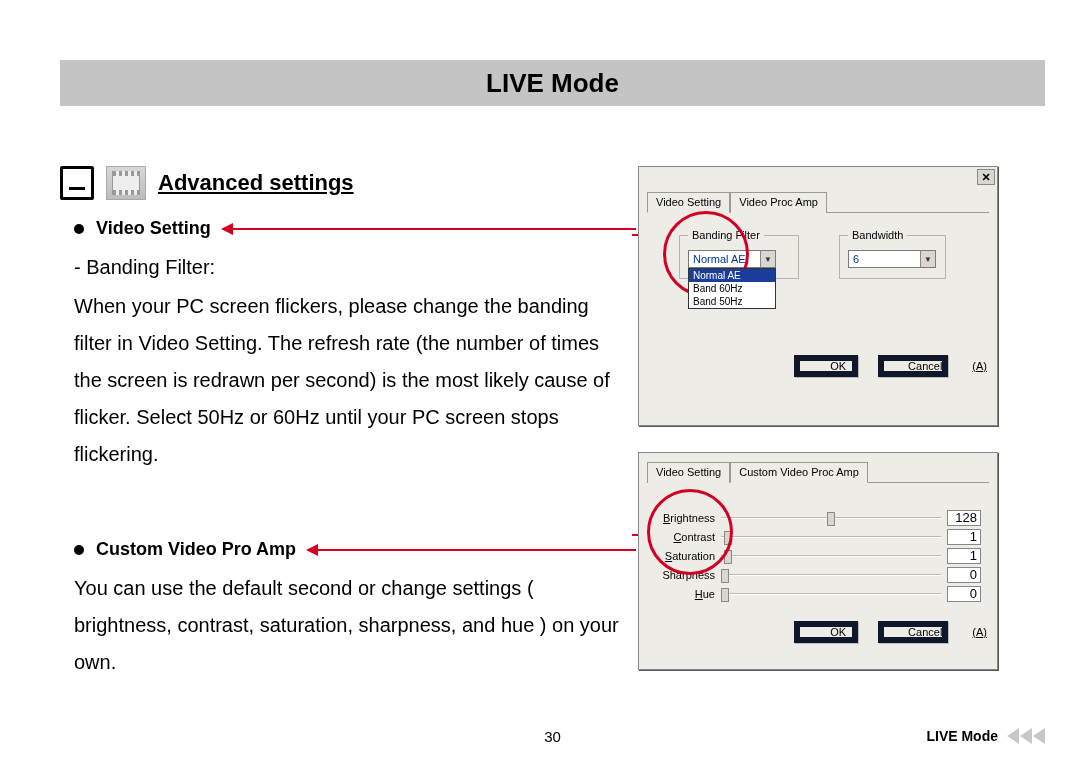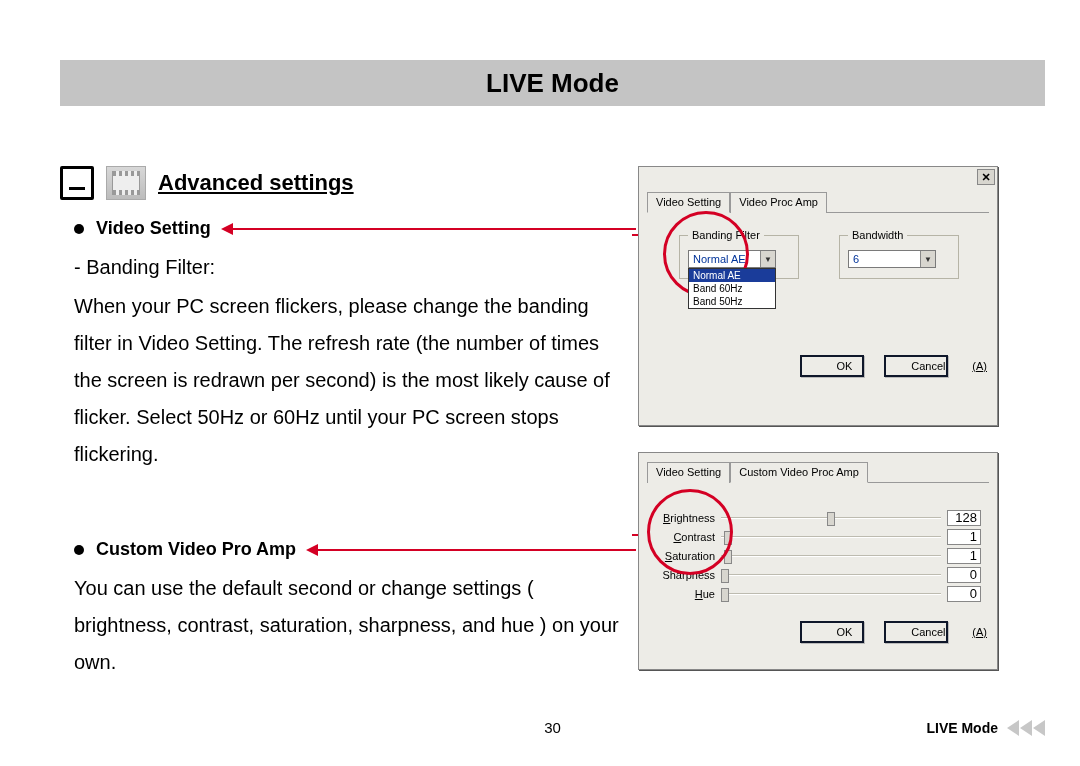--- a/index.html
+++ b/index.html
@@ -114,21 +114,21 @@
     display:flex;align-items:center;justify-content:center; font-size:8px;color:#333;
   }
   .dropdown-list{
     position:absolute; top:17px; left:-1px; width:calc(100% + 2px);
     border:1px solid #333; background:#fff; font-size:10px; z-index:2;
   }
   .dropdown-list div{ padding:1px 4px; color:#000;}
   .dropdown-list .sel{ background:#1a3c9a; color:#fff;}
   .btn-row{ display:flex; gap:20px; justify-content:flex-end; margin:6px 10px 8px; align-items:center;}
   .win-btn{
-    min-width:64px; height:22px; border:2px solid #0f172a; background:#edece7;
+    min-width:64px; height:22px; border:6px solid #0f172a; background:#edece7;
     font-size:11px; display:flex; align-items:center; justify-content:center;
     box-shadow:1px 1px 0 #bbb;
     padding-left:24px;
   }
   .link-a{ text-decoration:underline; font-size:11px; margin-left:4px;}
 
   .slider-row{ display:flex; align-items:center; gap:6px; margin:3px 0;}
   .slider-row .lbl{ width:60px; text-align:right; font-size:11px;}
   .slider-row .u{ text-decoration:underline;}
   .track{
@@ -140,22 +140,22 @@
            text-align:right; padding:0 3px; font-size:13px; line-height:14px;}
   .center-btn{ display:flex; justify-content:center; margin:10px 0 4px;}
 
   .red-circle{
     position:absolute; border:3px solid #d40024; border-radius:50%;
     pointer-events:none; background:transparent;
   }
 
   
   .footer{
-    position:absolute; left:60px; right:35px; bottom:30px;
-    display:flex; align-items:flex-end; font-size:14px; font-weight:bold;
+    position:absolute; left:60px; right:35px; bottom:22px;
+    display:flex; align-items:center; font-size:14px; font-weight:bold;
   }
   .footer .pnum{ position:absolute; left:50%; transform:translateX(-50%); font-weight:normal; font-size:15px;}
   .footer .sec{ margin-left:auto; display:flex; align-items:center; gap:2px;}
   .tri{ width:0;height:0;border-top:8px solid transparent;border-bottom:8px solid transparent;
         border-right:12px solid #c7c7c7; margin-left:-1px;}
 
   
   .connector{
     position:absolute; height:2px; background:#d40024;
   }
@@ -222,21 +222,21 @@
               <div class="combo">
                 <span>Normal AE</span>
                 <div class="chev">▼</div>
                 <div class="dropdown-list">
                   <div class="sel">Normal AE</div>
                   <div>Band 60Hz</div>
                   <div>Band 50Hz</div>
                 </div>
               </div>
             </div>
-            <div class="groupbox" style="width:120px;">
+            <div class="groupbox" style="width:107px;">
               <div class="legend">Bandwidth</div>
               <div class="combo">
                 <span>6</span>
                 <div class="chev">▼</div>
               </div>
             </div>
           </div>
         </div>
         <div class="btn-row">
           <div class="win-btn">OK</div>

